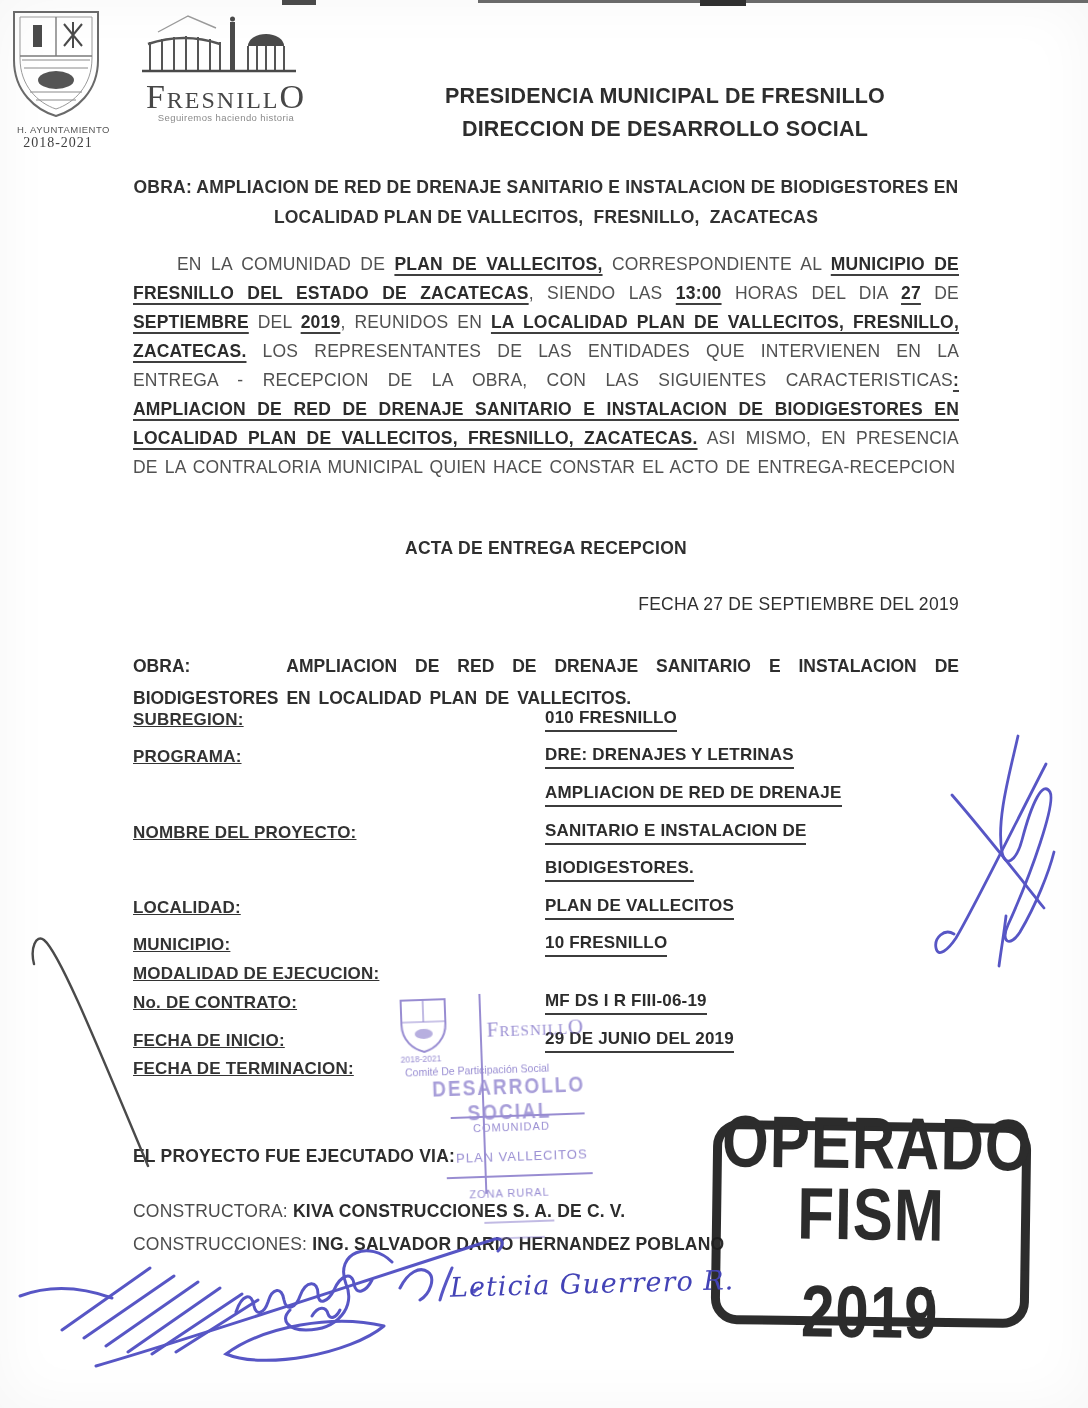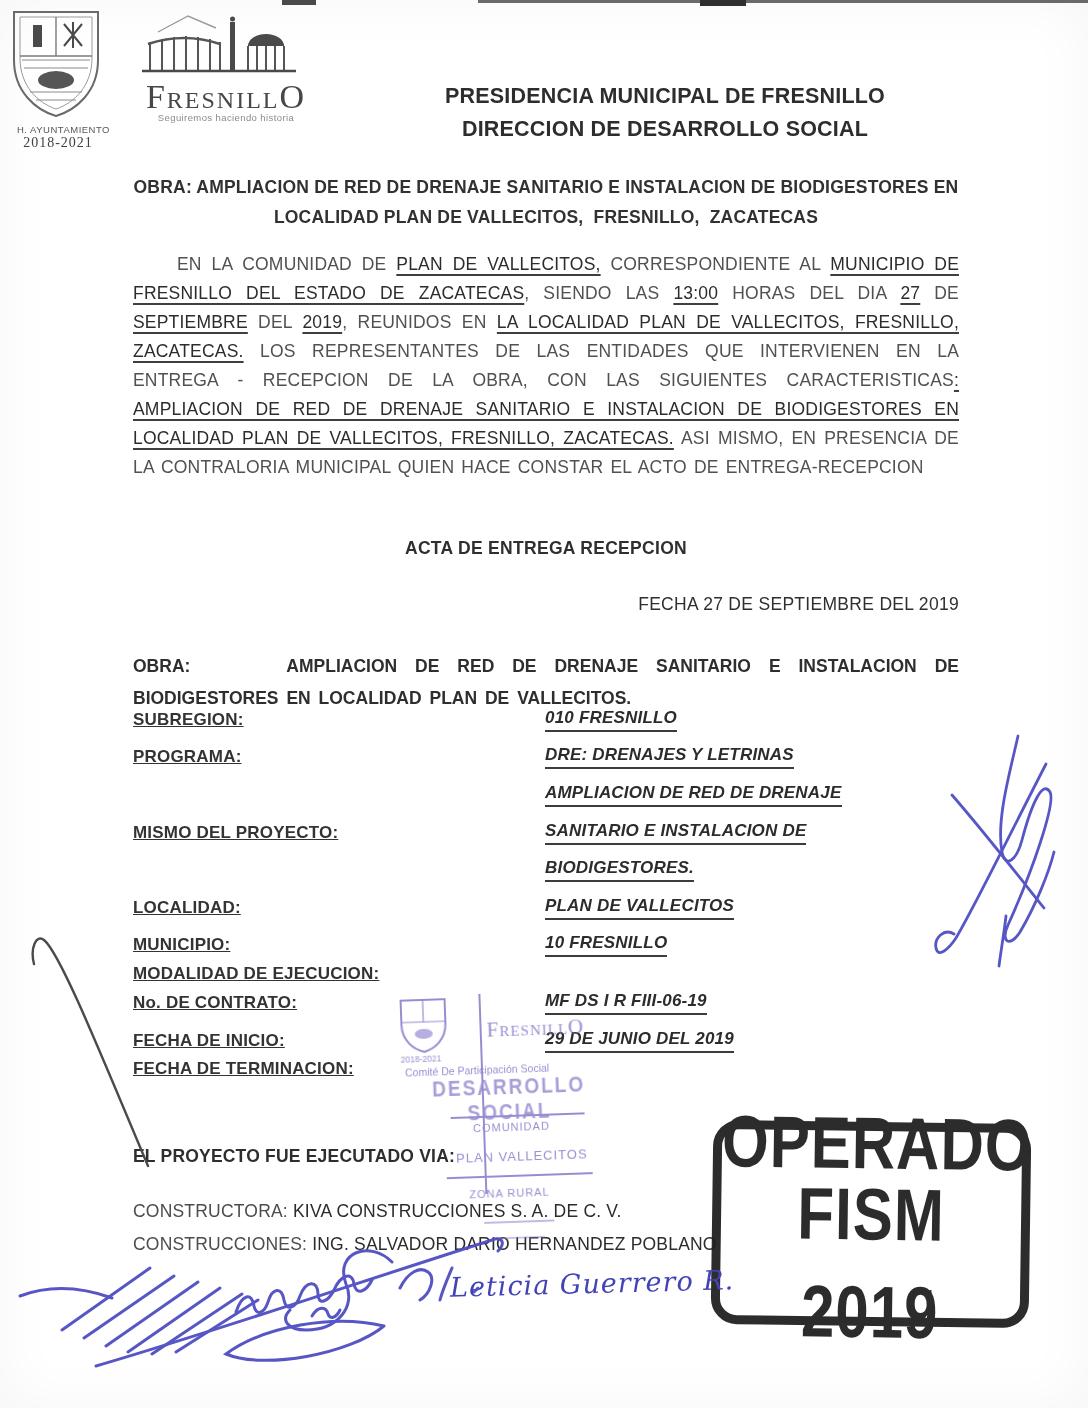--- a/index.html
+++ b/index.html
@@ -15,31 +15,31 @@
   
   .crest-caption{font-size:9.5px;color:#555;text-align:right;letter-spacing:.5px;}
   .crest-years{font-size:14px;color:#3f3f3f;text-align:center;letter-spacing:1px;font-family:"Liberation Serif",serif;}
   .logo-word{font-family:"Liberation Serif",serif;font-variant:small-caps;font-size:34px;color:#474747;letter-spacing:2px;}
   .logo-tag{font-size:9.5px;color:#8a8a8a;letter-spacing:.4px;margin-top:-4px;}
   .hdr-title{font-size:21.5px;font-weight:700;color:#2d2d2d;line-height:33px;text-align:center;letter-spacing:.2px;}
   
   .obra-heading{font-size:17.5px;font-weight:700;color:#313131;text-align:center;line-height:30px;white-space:pre-wrap;letter-spacing:.2px;}
   
   .para{font-size:17.5px;line-height:29px;text-align:justify;text-indent:44px;color:#515151;letter-spacing:.2px;word-spacing:2px;}
-  .seg-b{font-weight:400;color:#2c2c2c;}
+  .seg-b{font-weight:700;color:#2c2c2c;}
   .seg-u{text-decoration:underline;text-decoration-thickness:2px;text-underline-offset:4px;text-decoration-color:#3f3f3f;}
   .center-head{font-size:17.5px;font-weight:700;color:#2f2f2f;text-align:center;letter-spacing:.3px;}
   .fecha-line{font-size:17.5px;font-weight:400;color:#2f2f2f;text-align:right;padding-right:28px;letter-spacing:.3px;}
   
   .obra-field{font-size:17.5px;line-height:32px;text-align:justify;color:#2e2e2e;font-weight:700;word-spacing:3px;}
   .obra-spacer{display:inline-block;width:96px;}
   
   .frow{display:flex;align-items:center;}
   .flabel{width:412px;font-size:17px;font-weight:700;color:#333;letter-spacing:.2px;flex:none;text-decoration:underline;}
-  .fvalue{flex:1;font-style:italic;}
+  .fvalue{flex:1;}
   .vline{height:37.6px;display:flex;align-items:center;}
   .val{font-size:17px;font-weight:700;color:#2c2c2c;border-bottom:2.2px solid #3c3c3c;padding-bottom:2px;letter-spacing:.2px;}
   
   .bold-line{font-size:17.5px;font-weight:700;color:#2e2e2e;letter-spacing:.2px;}
   .mix-line{font-size:17.5px;color:#4c4c4c;letter-spacing:.2px;}
   
   .pstamp{color:#8274c8;transform:rotate(-2deg);opacity:.82;filter:blur(.4px);}
   .pstamp .vbar{position:absolute;left:90px;top:0;width:2px;height:200px;background:#8274c8;}
   .ps-fres{position:absolute;left:97px;top:24px;font-family:"Liberation Serif",serif;font-variant:small-caps;font-size:21px;letter-spacing:1px;}
   .ps-comite{position:absolute;left:14px;top:70px;font-size:10.5px;width:210px;}
@@ -141,21 +141,21 @@
       </div>
       <div class="frow">
         <div class="flabel">PROGRAMA:</div>
         <div class="fvalue">
           <div class="vline">
             <span class="val">DRE: DRENAJES Y LETRINAS</span>
           </div>
         </div>
       </div>
       <div class="frow">
-        <div class="flabel">MISMO DEL PROYECTO:</div>
+        <div class="flabel">NOMBRE DEL PROYECTO:</div>
         <div class="fvalue">
           <div class="vline">
             <span class="val">AMPLIACION DE RED DE DRENAJE</span>
           </div>
           <div class="vline">
             <span class="val">SANITARIO E INSTALACION DE</span>
           </div>
           <div class="vline">
             <span class="val">BIODIGESTORES.</span>
           </div>

